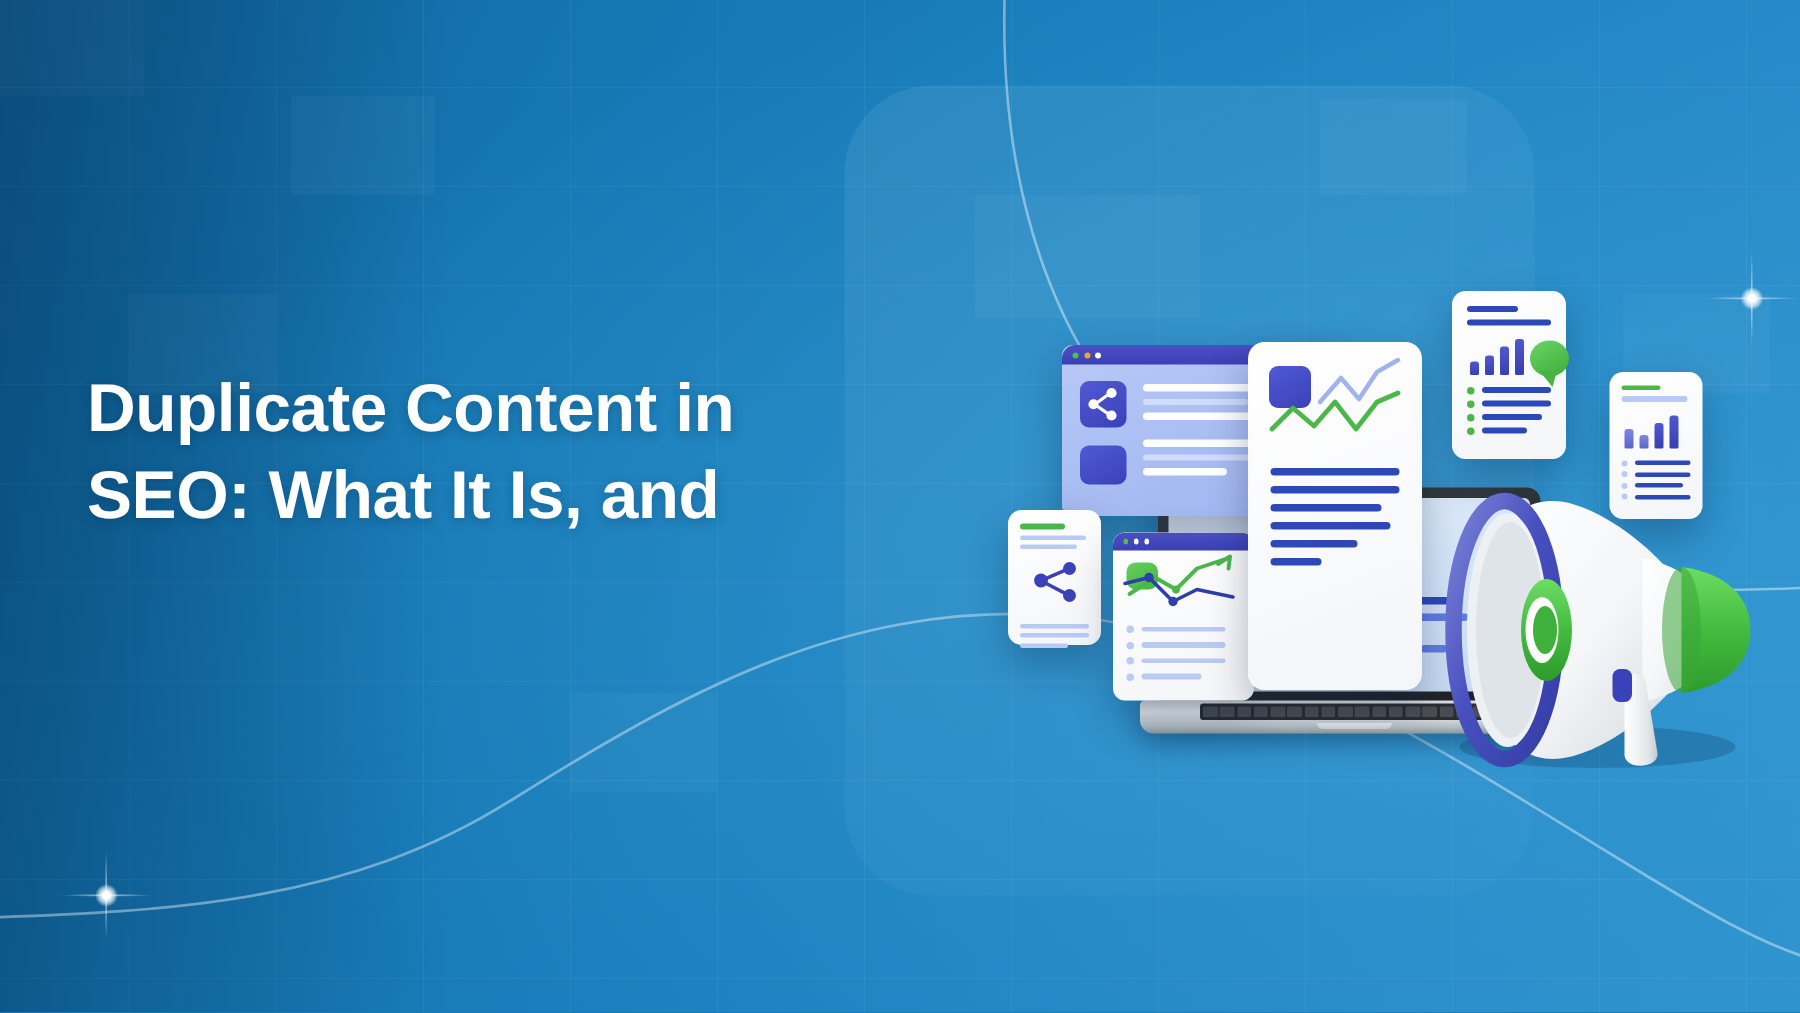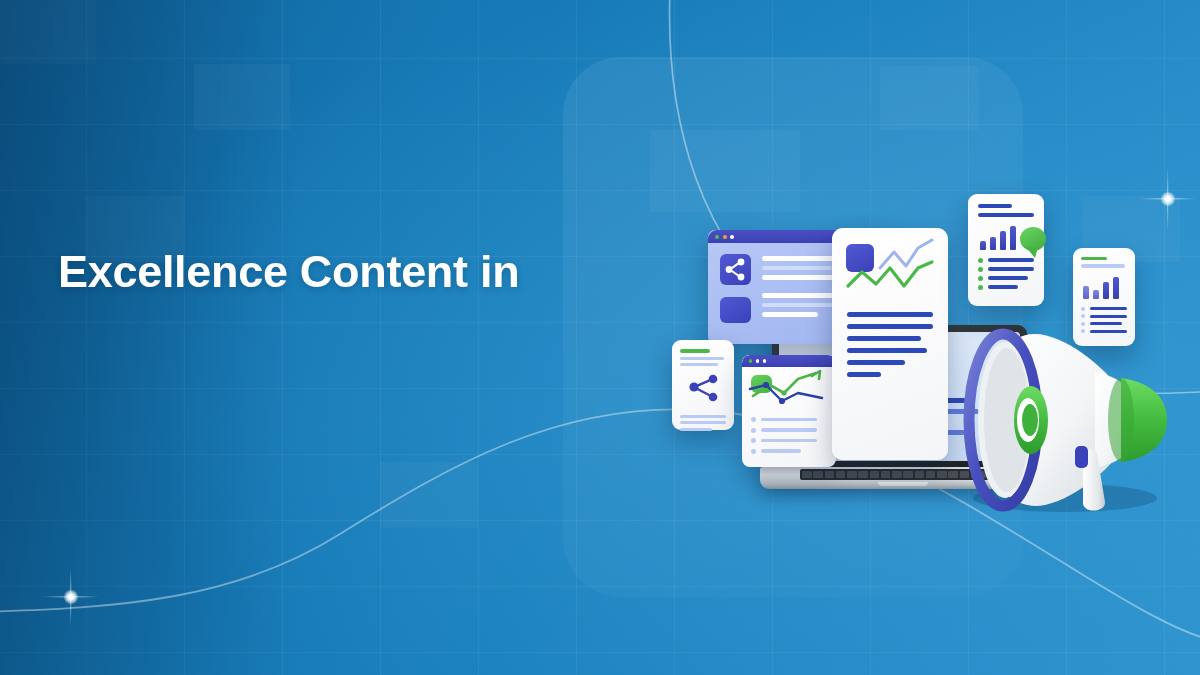--- a/index.html
+++ b/index.html
@@ -224,21 +224,22 @@
       <i class="core"></i>
   </div>
   <div class="sparkle" style="left:1136px; top:166px; width:64px; height:66px;">
     <i class="v"></i>
       <i class="h"></i>
       <i class="core"></i>
   </div>
 
 
   <div class="headline">
-    <span class="hl">Excellence Content in</span>
+    <span class="hl">Duplicate Content in</span>
+    <span class="hl">SEO: What It Is, and</span>
   </div>
 
   <div class="illus">
 
     <div class="laptop">
       <div class="lid">
         <div class="screen">
           <div class="screen-lines">
             <div class="row">
                 <span class="bar" style="width:44px"></span>

